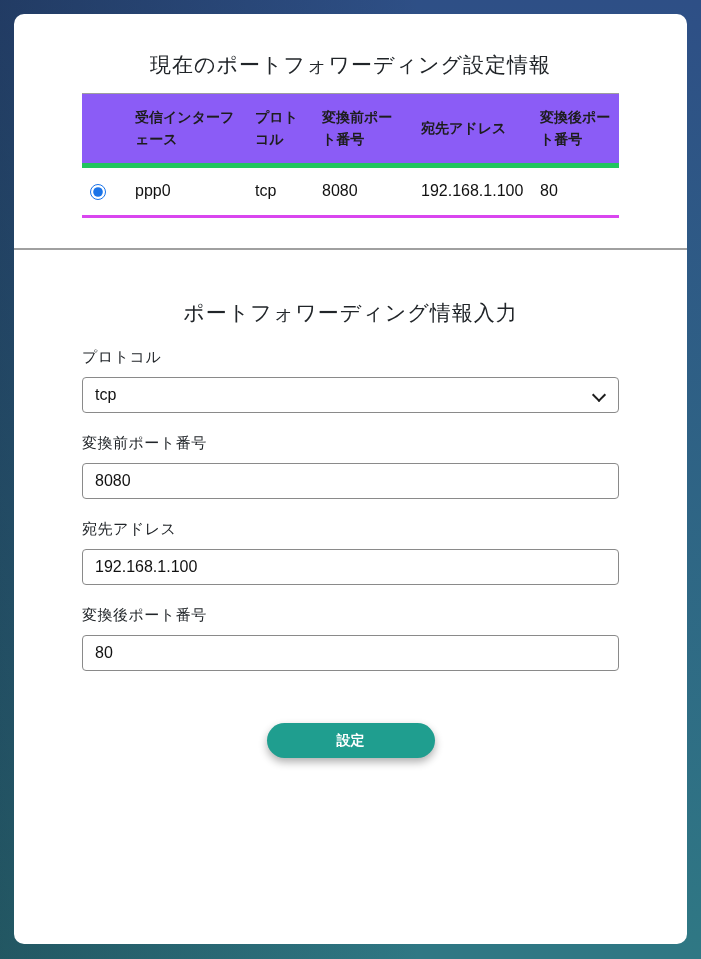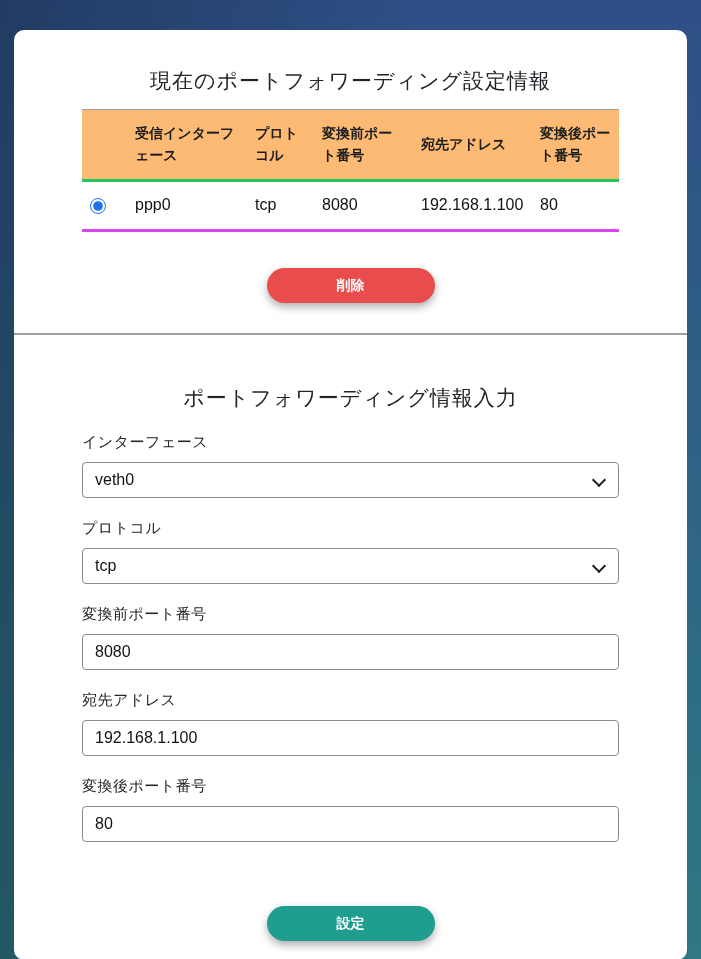--- a/index.html
+++ b/index.html
@@ -13,21 +13,21 @@
     background-image:
       linear-gradient(to right, rgba(8,18,28,0.32), rgba(8,18,28,0) 60%),
       linear-gradient(to bottom, #2e4f86 0%, #2f7884 100%);
     background-repeat: no-repeat;
     background-size: 100% 100%;
     overflow: hidden;
   }
   .card {
     position: absolute;
     left: 14px;
-    top: 30px;
+    top: 14px;
     width: 673px;
     height: 930px;
     background: #ffffff;
     border-radius: 10px;
     box-sizing: border-box;
     overflow: hidden;
   }
   .section {
     box-sizing: border-box;
     padding: 0 68px;
@@ -49,22 +49,22 @@
     border-bottom: 2px solid #a0a0a0;
   }
   table.fw-table {
     width: 537px;
     margin-top: 16px;
     border-collapse: collapse;
     table-layout: fixed;
     border-top: 1px solid #9e9e9e;
   }
   table.fw-table thead tr {
-    background: #fdba74;
-    border-bottom: 3px solid #22c55e;
+    background: #8b5cf6;
+    border-bottom: 5px solid #22c55e;
   }
   table.fw-table th {
     font-size: 14px;
     font-weight: 700;
     color: #1d1d1d;
     text-align: left;
     vertical-align: middle;
     padding: 13px 8px;
     line-height: 1.55;
   }
@@ -105,21 +105,21 @@
     cursor: pointer;
     box-shadow: 0 4px 9px rgba(0,0,0,0.32);
     padding: 0;
   }
   .btn-delete {
     background: #e84c4c;
     margin-top: 36px;
   }
   .btn-submit {
     background: #1f9e8f;
-    margin-top: 44px;
+    margin-top: 32px;
   }
   
   .section-input {
     padding-top: 50px;
     padding-bottom: 60px;
   }
   .form-area { margin-top: 22px; }
   .form-group { margin-bottom: 20px; }
   .form-group label {
     display: block;
@@ -193,39 +193,27 @@
           </td>
           <td>ppp0</td>
           <td>tcp</td>
           <td>8080</td>
           <td>192.168.1.100</td>
           <td>80</td>
         </tr>
       </tbody>
     </table>
 
-    <div class="btn-row">
-      <button class="pill-btn btn-delete">削除</button>
-    </div>
   </div>
 
   <div class="section section-input">
     <h2 class="section-title">ポートフォワーディング情報入力</h2>
 
     <div class="form-area">
 
-      <div class="form-group">
-        <label>インターフェース</label>
-        <div class="control-wrap">
-          <select class="form-control">
-            <option selected="">veth0</option>
-          </select>
-          <span class="chevron"></span>
-        </div>
-      </div>
 
       <div class="form-group">
         <label>プロトコル</label>
         <div class="control-wrap">
           <select class="form-control">
             <option selected="">tcp</option>
           </select>
           <span class="chevron"></span>
         </div>
       </div>

